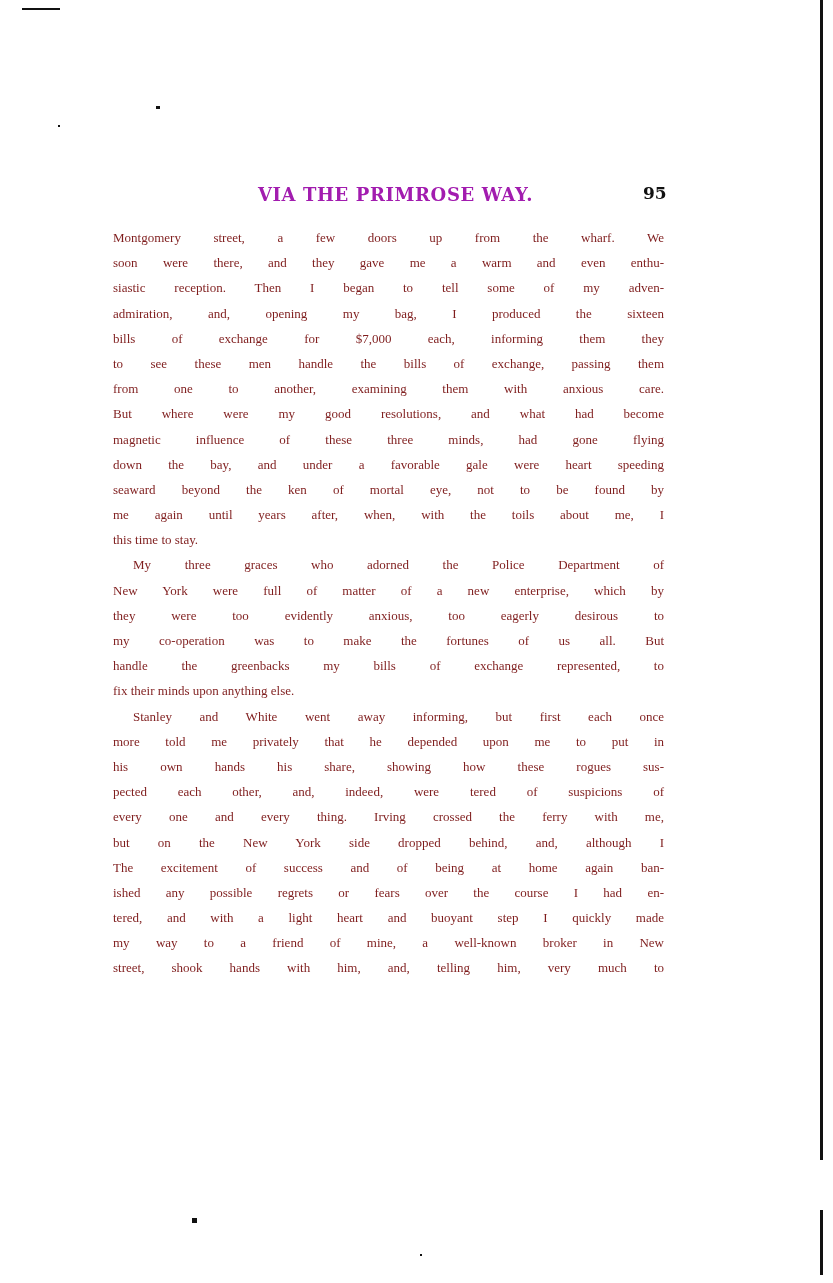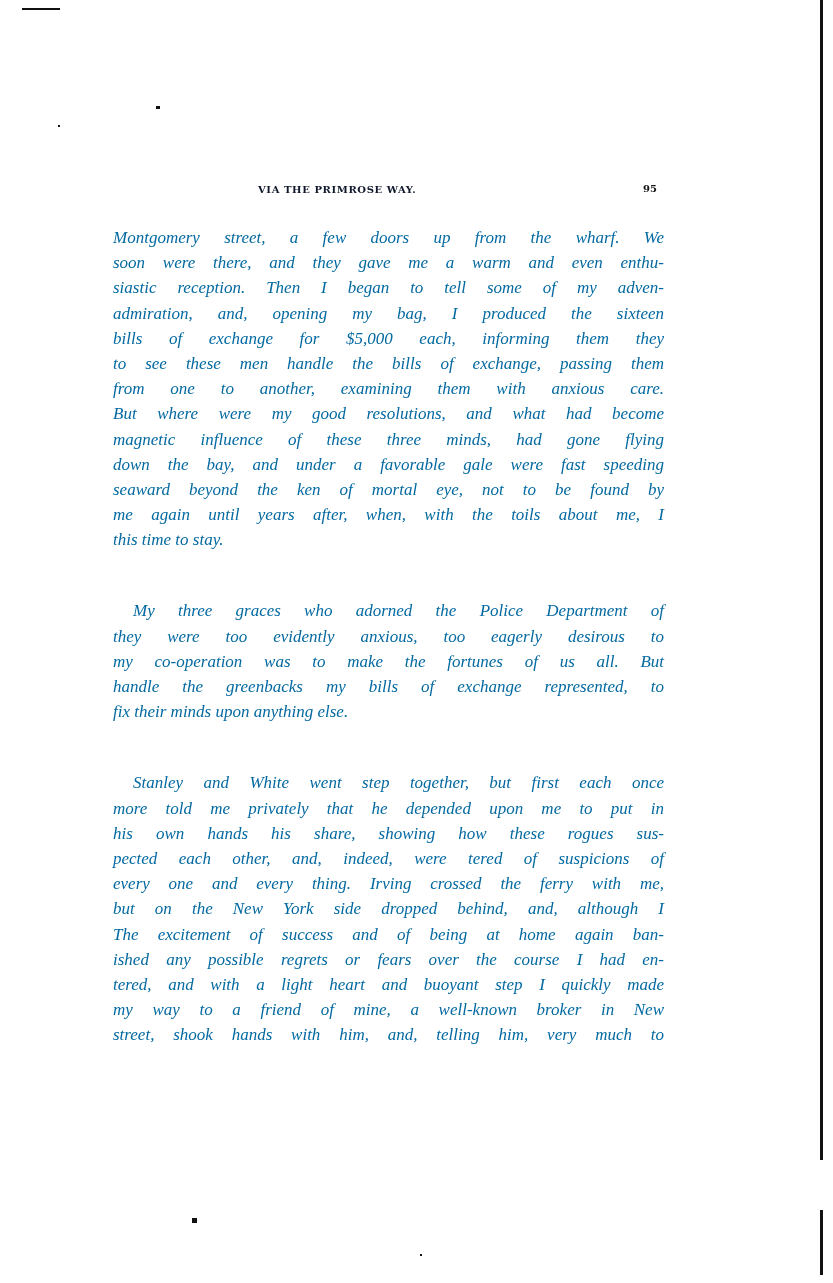--- a/index.html
+++ b/index.html
@@ -1,67 +1,67 @@
 <!DOCTYPE html>
 <html><head>
   <meta charset="utf-8">
   <style>
     html, body { margin: 0; padding: 0; background: #ffffff; }
     body { width: 833px; height: 1283px; position: relative; overflow: hidden; }
     .page { position: absolute; left: 0; top: 0; width: 833px; height: 1283px; background: #fff; }
     .running-head {
       position: absolute; left: 258px; top: 184px; width: 400px;
-      font-family: "DejaVu Serif", serif; font-weight: bold; font-size: 10px;
-      letter-spacing: 0.6px; color: #0f172a;
+      font-family: "DejaVu Serif", serif; font-weight: bold; font-size: 18px;
+      letter-spacing: 0.6px; color: #a21caf;
     }
     .folio {
       position: absolute; left: 643px; top: 183px;
-      font-family: "DejaVu Serif", serif; font-weight: bold; font-size: 10px; color: #111;
+      font-family: "DejaVu Serif", serif; font-weight: bold; font-size: 17px; color: #111;
     }
     .body-text {
       position: absolute; left: 113px; top: 225px; width: 551px;
-      font-family: "Liberation Serif", serif; font-size: 17px; line-height: 25.2px;
-      color: #0369a1;
-      font-style: italic;
+      font-family: "Liberation Serif", serif; font-size: 13px; line-height: 25.2px;
+      color: #7f1d1d;
     }
     .line { display: block; white-space: nowrap; text-align: justify; text-align-last: justify; height: 25.2px; }
     .line.last { text-align-last: left; }
-    .line.indent { padding-left: 20px; margin-top: 46px; }
+    .line.indent { padding-left: 20px; }
     .margin-rule {
       position: absolute; left: 820px; width: 3px; background: #111;
     }
     .speck { position: absolute; background: #111; }
   </style>
 </head>
 <body>
 
 <div class="page">
   <div class="running-head">VIA THE PRIMROSE WAY.</div>
   <div class="folio">95</div>
 
   <div class="body-text" id="body-text">
       <span class="line">Montgomery street, a few doors up from the wharf.  We</span>
       <span class="line">soon were there, and they gave me a warm and even enthu-</span>
       <span class="line">siastic reception.  Then I began to tell some of my adven-</span>
       <span class="line">admiration, and, opening my bag, I produced the sixteen</span>
-      <span class="line">bills of exchange for $5,000 each, informing them they</span>
+      <span class="line">bills of exchange for $7,000 each, informing them they</span>
       <span class="line">to see these men handle the bills of exchange, passing them</span>
       <span class="line">from one to another, examining them with anxious care.</span>
       <span class="line">But where were my good resolutions, and what had become</span>
       <span class="line">magnetic influence of  these three minds, had gone flying</span>
-      <span class="line">down the bay, and under a favorable gale were fast speeding</span>
+      <span class="line">down the bay, and under a favorable gale were heart speeding</span>
       <span class="line">seaward beyond the ken of mortal eye, not to be found by</span>
       <span class="line">me again until years after, when, with the toils about me, I</span>
       <span class="line last">this time to stay.</span>
       <span class="line indent">My three graces who adorned the Police Department of</span>
+      <span class="line">New York were full of matter of a new enterprise, which by</span>
       <span class="line">they were too evidently anxious, too eagerly desirous to</span>
       <span class="line">my co-operation was to make the fortunes of us all.  But</span>
       <span class="line">handle the greenbacks my bills of exchange represented, to</span>
       <span class="line last">fix their minds upon anything else.</span>
-      <span class="line indent">Stanley and White went step together, but first each once</span>
+      <span class="line indent">Stanley and White went away informing, but first each once</span>
       <span class="line">more told me privately that he depended upon me to put in</span>
       <span class="line">his own hands his share, showing how these rogues sus-</span>
       <span class="line">pected each other, and, indeed, were tered of suspicions of</span>
       <span class="line">every one and every thing.  Irving crossed the ferry with me,</span>
       <span class="line">but on the New York side dropped behind, and, although I</span>
       <span class="line">The excitement of success and of being at home again ban-</span>
       <span class="line">ished any possible regrets or fears over the course I had en-</span>
       <span class="line">tered, and with a light heart and buoyant step I quickly made</span>
       <span class="line">my way to a friend of mine, a well-known broker in New</span>
       <span class="line">street, shook hands with him, and, telling him, very much to</span>

